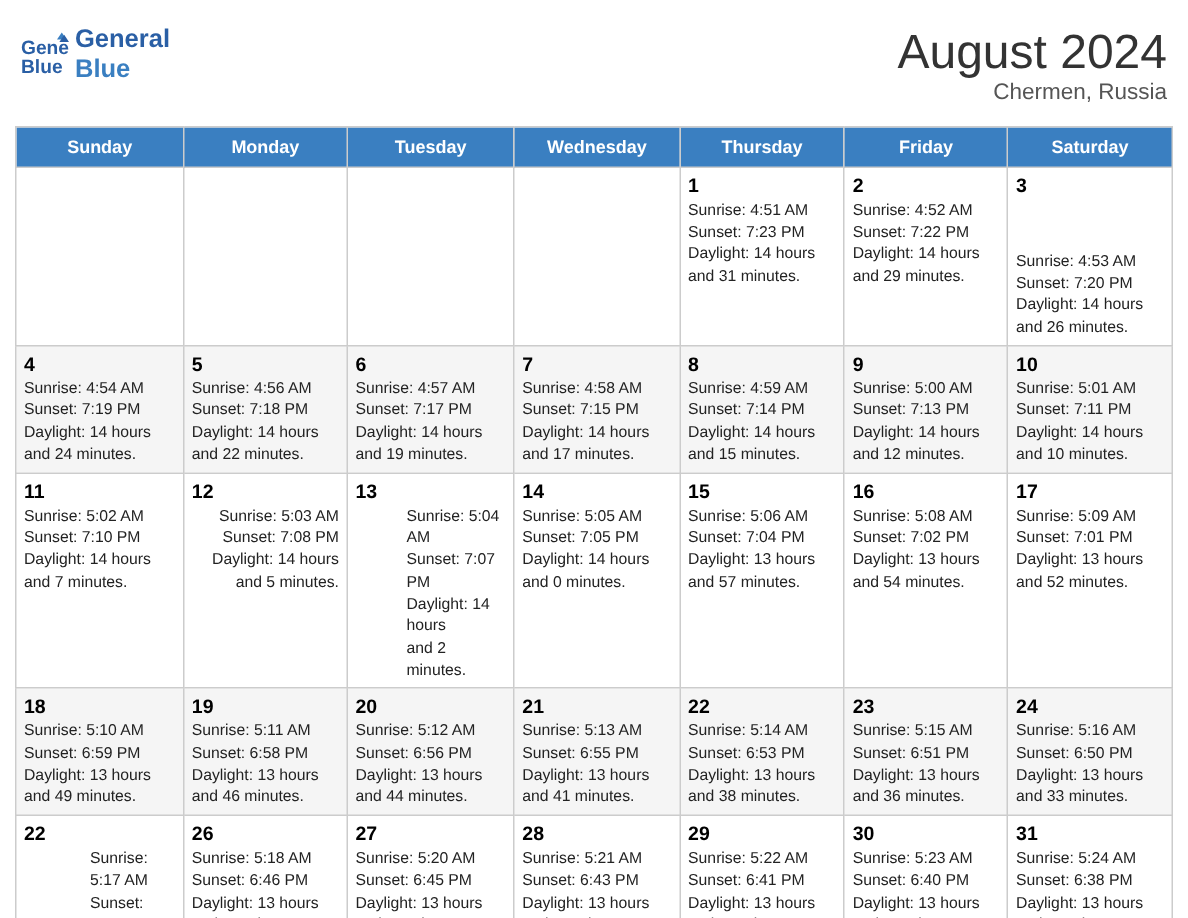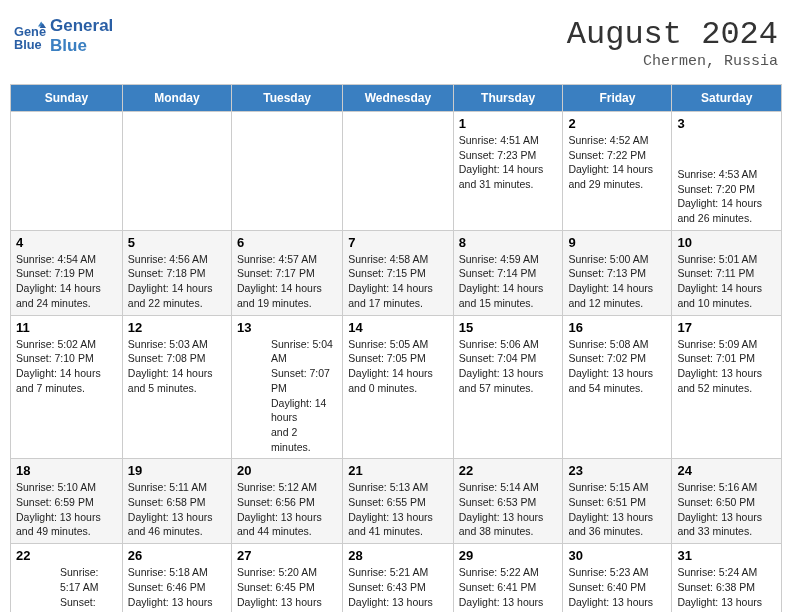--- a/index.html
+++ b/index.html
@@ -21,21 +21,20 @@
       display: flex;
       align-items: center;
       gap: 4px;
     }
     .logo-icon {
       width: 32px;
       height: 32px;
     }
     .title-block {
       text-align: right;
-      font-family: Liberation Mono, monospace;
     }
     .title-block .month-year {
       font-size: 32px;
       color: #333;
       font-weight: normal;
     }
     .title-block .location {
       font-size: 15px;
       color: #555;
     }
@@ -198,21 +197,21 @@
       <tr>
         <td>
           <div class="day-number">11</div>
           <div class="day-detail" style="white-space: pre-line;">Sunrise: 5:02 AM
 Sunset: 7:10 PM
 Daylight: 14 hours
 and 7 minutes.</div>
         </td>
         <td>
           <div class="day-number">12</div>
-          <div class="day-detail" style="white-space: pre-line;">Sunrise: 5:03 AM
+          <div class="day-detail" style="white-space: pre-line; text-align: right;">Sunrise: 5:03 AM
 Sunset: 7:08 PM
 Daylight: 14 hours
 and 5 minutes.</div>
         </td>
         <td>
           <div class="day-number">13</div>
           <div class="day-detail" style="white-space: pre-line; margin-left: 34px;">Sunrise: 5:04 AM
 Sunset: 7:07 PM
 Daylight: 14 hours
 and 2 minutes.</div>

